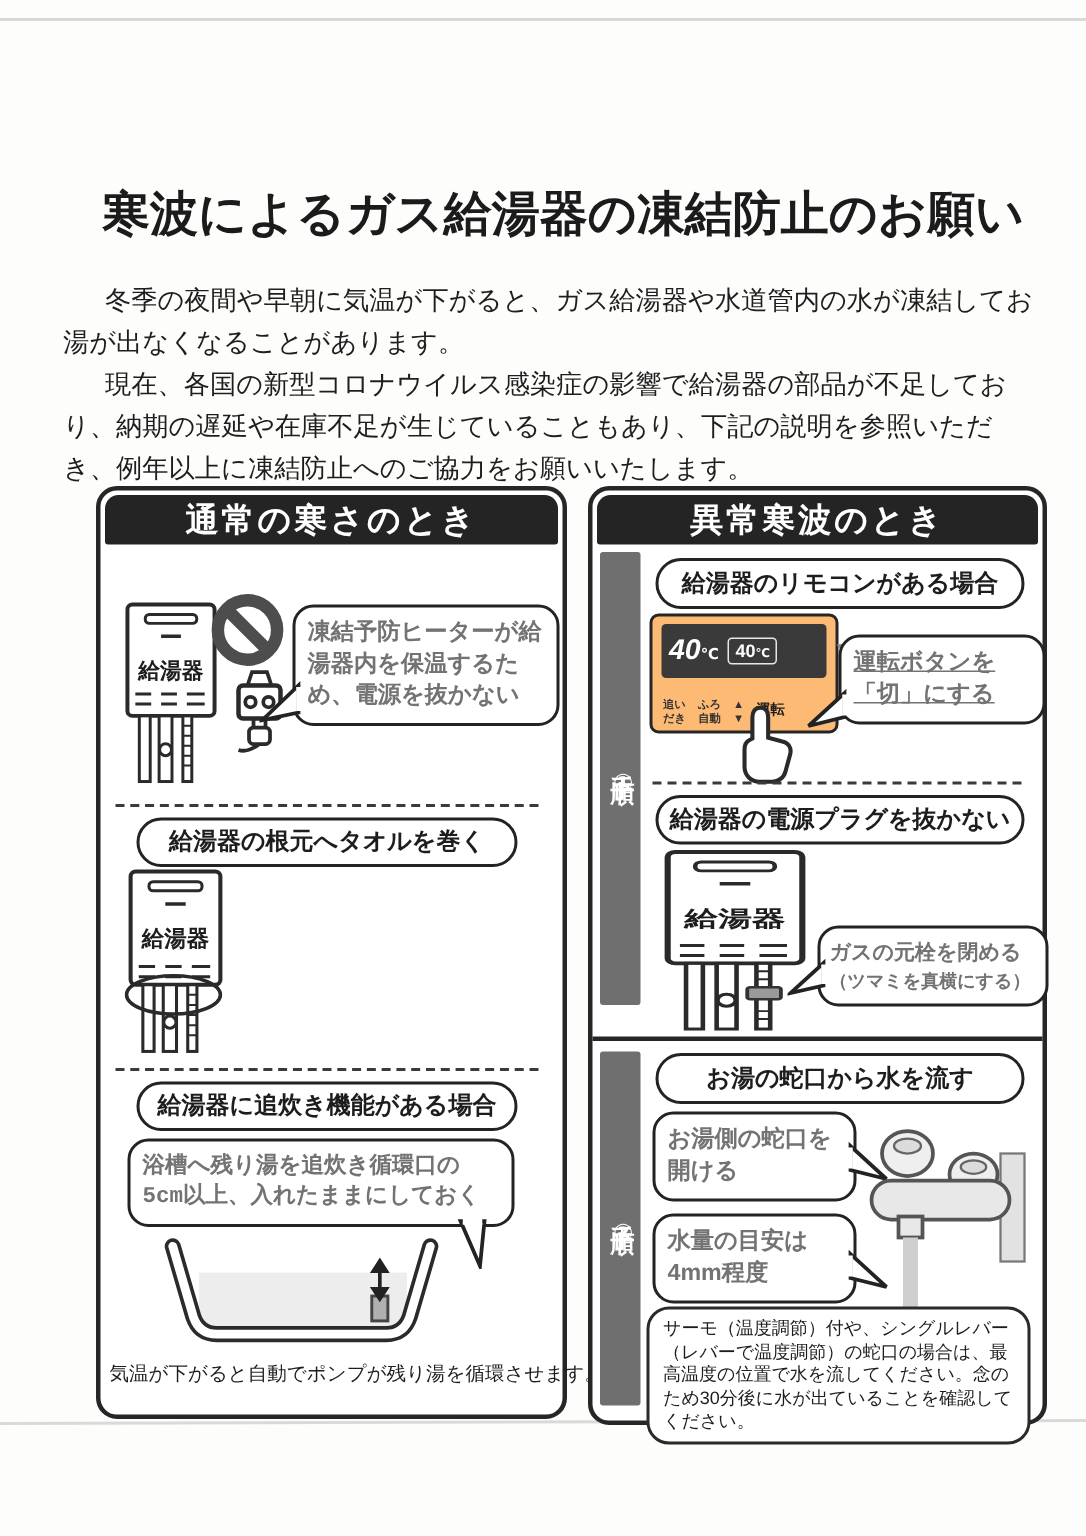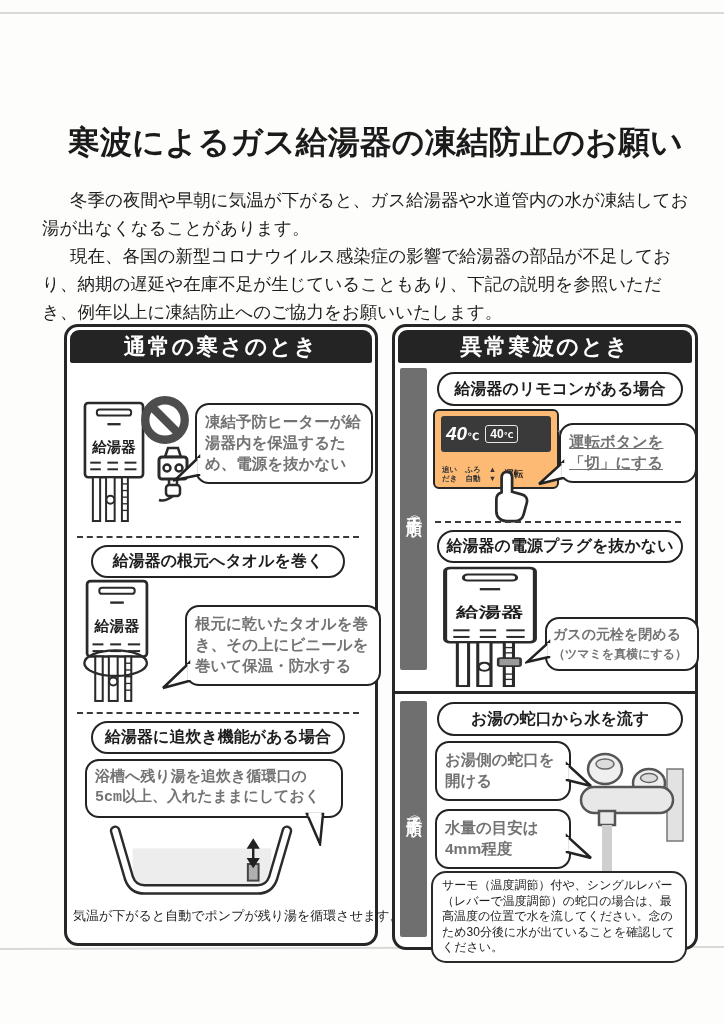--- a/index.html
+++ b/index.html
@@ -160,27 +160,20 @@
     <g stroke="#2a2a2a" stroke-width="2">
       <line x1="62" y1="128" x2="71" y2="128"></line>
         <line x1="62" y1="138" x2="71" y2="138"></line>
       <line x1="62" y1="148" x2="71" y2="148"></line>
         <line x1="62" y1="158" x2="71" y2="158"></line>
         <line x1="62" y1="168" x2="71" y2="168"></line>
     </g>
     <ellipse cx="48" cy="128" rx="46" ry="19" fill="none" stroke="#2a2a2a" stroke-width="3.5"></ellipse>
   </svg>
 
-  <div class="bubble" style="left:118px;top:278px;width:176px;font-size:15.5px;">
-    <span>根元に乾いたタオルを巻き、その上にビニールを巻いて保温・防水する</span>
-    <svg class="tail" style="left:-26px;top:52px;" width="30" height="32" viewBox="0 0 30 32">
-      <polygon points="28,4 28,22 2,29" fill="#fff" stroke="#232323" stroke-width="2.5"></polygon>
-      <rect x="26.5" y="5" width="4" height="16" fill="#fff"></rect>
-    </svg>
-  </div>
 
   <div class="dashed-div" style="left:10px;top:385px;width:282px;"></div>
 
   <div class="pill" style="left:24px;top:394px;width:250px;height:29px;">給湯器に追炊き機能がある場合</div>
 
   <div class="bubble" style="left:18px;top:432px;width:238px;font-size:15px;font-family:Liberation Mono, monospace;">
     <span>浴槽へ残り湯を追炊き循環口の5cm以上、入れたままにしておく</span>
     <svg class="tail" style="right:14px;bottom:-30px;" width="22" height="34" viewBox="0 0 22 34">
       <polygon points="2,2 18,2 15,32" fill="#fff" stroke="#232323" stroke-width="2.5"></polygon>
       <rect x="3.5" y="0.5" width="13" height="4" fill="#fff"></rect>

